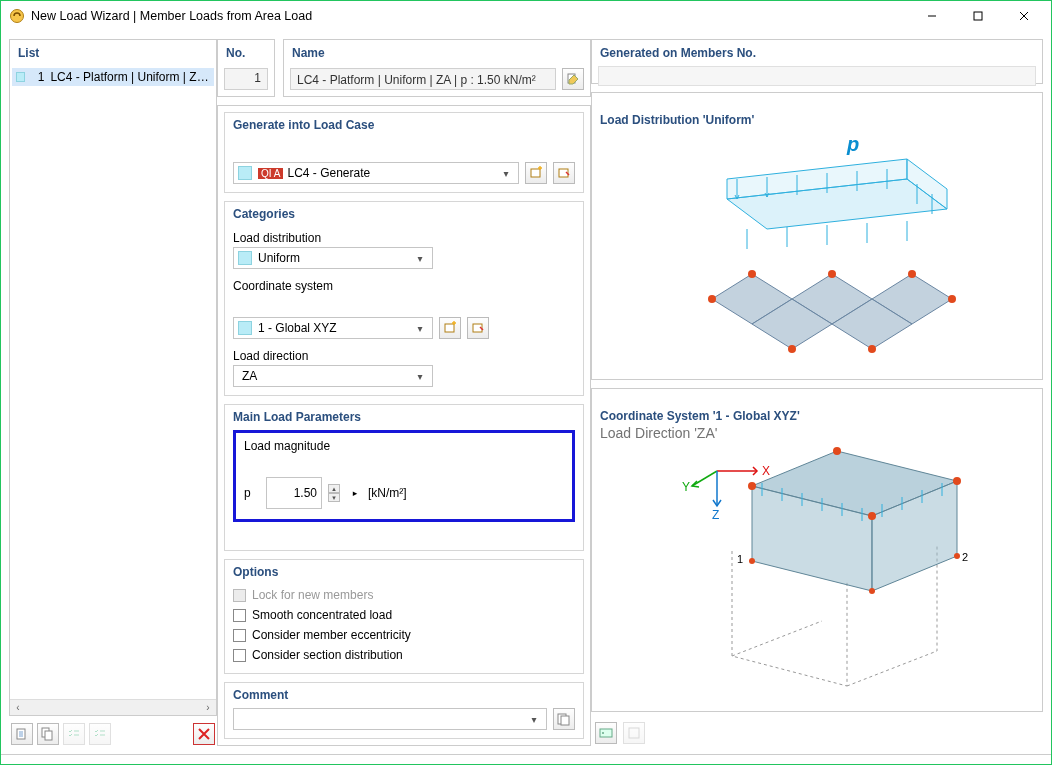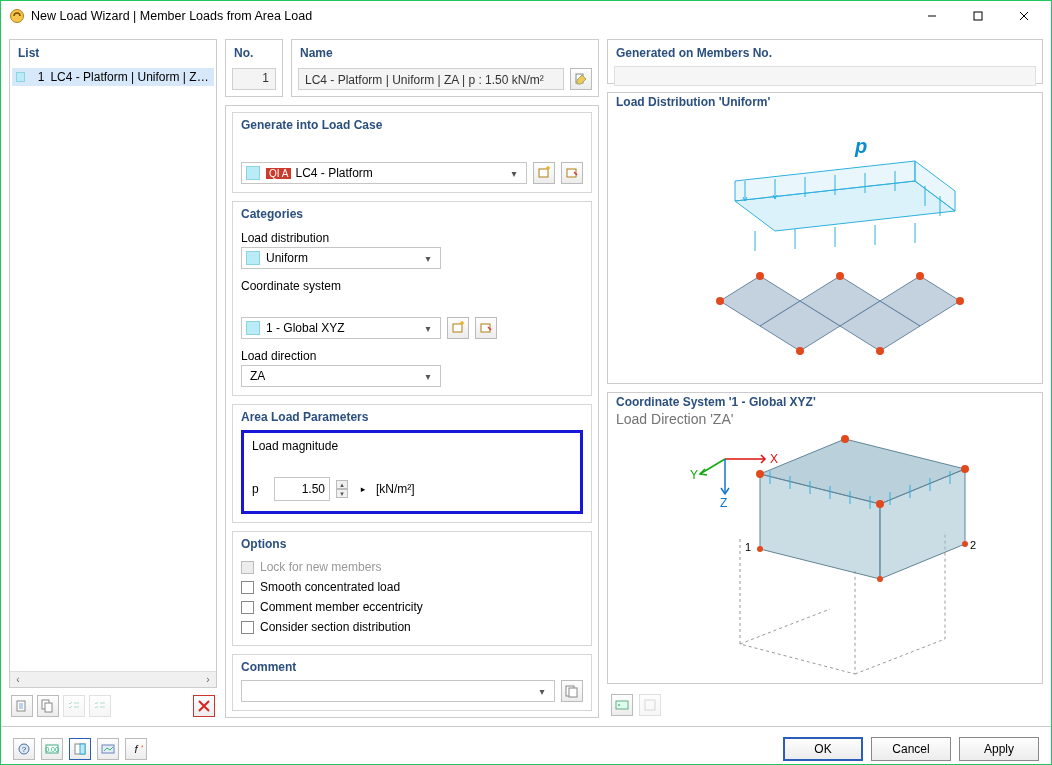--- a/index.html
+++ b/index.html
@@ -5,21 +5,21 @@
   * { box-sizing: border-box; font-family: "Segoe UI", Tahoma, Arial, sans-serif; }
   html, body { margin:0; padding:0; background:#fff; width:1052px; height:765px; overflow:hidden; }
   .window { width:1052px; height:765px; border:1px solid #22c55e; display:flex; flex-direction:column; background:#fff; }
   .titlebar { height:30px; display:flex; align-items:center; padding:0 4px 0 8px; background:#fff; }
   .titlebar .icon16 { width:16px; height:16px; margin-right:6px; }
   .titlebar .title { font-size:12.5px; color:#000; }
   .titlebar .spacer { flex:1; }
   .winbtn { width:46px; height:30px; display:flex; align-items:center; justify-content:center; }
   .winbtn svg { width:10px; height:10px; }
   .content { flex:1; display:flex; flex-direction:column; }
-  .main-area { flex:1; display:flex; padding:8px; gap:8px; min-height:0; }
+  .main-area { flex:1; display:flex; padding:8px; min-height:0; }
   .panel-border { border:1px solid #ccc; background:#fff; }
   .left-col { width:208px; display:flex; flex-direction:column; gap:6px; }
   .list-panel { flex:1; display:flex; flex-direction:column; }
   .panel-head { font-size:12px; font-weight:700; color:#2b4f7e; padding:6px 8px 4px; }
   .tree { flex:1; overflow:auto; font-size:12px; padding:4px 2px; }
   .tree-row { display:flex; align-items:center; height:18px; padding-left:4px; }
   .tree-row.selected { background:#d6e8fa; }
   .tree-sq { width:10px; height:10px; background:#b9ecf7; border:1px solid #8dd3e0; margin-right:6px; }
   .tree-num { width:14px; text-align:right; margin-right:6px; color:#000; }
   .tree-label { color:#000; white-space:nowrap; overflow:hidden; text-overflow:ellipsis; }
@@ -50,31 +50,31 @@
   .group { border:1px solid #d6d6d6; }
   .group-head { font-size:12px; font-weight:700; color:#2b4f7e; padding:5px 8px 2px; }
   .group-body { padding:4px 8px 8px; font-size:12px; color:#000; }
   .label-row { font-size:12px; color:#000; margin:4px 0 2px; }
   .dropdown { height:22px; border:1px solid #c5c5c5; background:#fff; display:flex; align-items:center; font-size:12px; padding:0 4px; position:relative; }
   .dropdown .dd-swatch { width:14px; height:14px; margin-right:6px; }
   .dropdown .dd-text { flex:1; }
   .dropdown .dd-arrow { width:16px; color:#555; font-size:10px; text-align:center; }
   .row-flex { display:flex; align-items:center; gap:6px;margin-top:24px; }
   .hl-box { border:3px solid #1717d8; padding:6px 8px 10px; }
-  .num-input { width:56px; height:24px; border:1px solid #c5c5c5; background:#fff; font-size:12px; text-align:right; padding:0 4px; }
+  .num-input { width:56px; height:32px; border:1px solid #c5c5c5; background:#fff; font-size:12px; text-align:right; padding:0 4px; }
   .spinner { display:flex; flex-direction:column; margin-right:2px; }
   .spinner div { width:12px; height:9px; border:1px solid #bbb; background:#f0f0f0; font-size:7px; line-height:7px; text-align:center; color:#555; }
   .play { width:14px; height:14px; display:flex; align-items:center; justify-content:center; font-size:9px; color:#000; }
   .unit { font-size:12px;text-align:center; }
   .subsup { font-size:12px; }
   .checkbox-row { display:flex; align-items:center; gap:6px; height:20px; font-size:12px; }
   .checkbox { width:13px; height:13px; border:1px solid #888; background:#fff; }
   .checkbox.disabled { background:#ececec; border-color:#bbb; }
   .comment-group .group-body { display:flex; gap:6px; }
-  .vis-panel { flex:1; padding:2px 8px; font-size:12px; color:#2b4f7e; display:flex; flex-direction:column; }
+  .vis-panel { flex:1; padding:20px 8px; font-size:12px; color:#2b4f7e; display:flex; flex-direction:column; }
   .vis-title { font-weight:700; margin-bottom:2px; font-size:12px; }
   .vis-canvas { flex:1; display:flex; align-items:center; justify-content:center; background:#fff; }
   .right-toolbar { height:26px; display:flex; align-items:center; gap:6px; padding:0 4px; }
   .bottom-bar { border-top:1px solid #ccc; height:44px; display:flex; align-items:center; padding:0 12px; gap:8px; }
   .bottom-bar .left-icons { display:flex; gap:6px; }
   .bottom-bar .spacer { flex:1; }
   .dlg-btn { width:80px; height:24px; border:1px solid #888; background:linear-gradient(#fefefe,#ececec); font-size:12px; }
   .dlg-btn.default { border:2px solid #2b5fb7; }
   svg { display:block; }
 </style>
@@ -184,21 +184,21 @@
         <div class="tabs-wrap">
           <div class="tabbody">
 
             <div class="group">
               <div class="group-head">Generate into Load Case</div>
               <div class="group-body">
                 <div class="row-flex">
                   <div class="dropdown" style="flex:1">
                     <span class="dd-swatch" style="background:#b9ecf7;border:1px solid #8dd3e0"></span>
                     <span style="background:#cc3a2b;color:#fff;font-size:10px;padding:0 3px;margin-right:4px">QI A</span>
-                    <span class="dd-text">LC4 - Platform</span>
+                    <span class="dd-text">LC4 - Generate</span>
                     <span class="dd-arrow">▾</span>
                   </div>
                   <div class="icon-btn">
                       <svg width="14" height="14" viewBox="0 0 14 14">
                         <rect x="2" y="3" width="9" height="8" fill="#fff" stroke="#b07f14"></rect>
                         <path d="M9 2 L13 2 M11 0 L11 4" stroke="#f0b020" stroke-width="1.4"></path>
                       </svg>
                     </div>
                   <div class="icon-btn">
                       <svg width="14" height="14" viewBox="0 0 14 14">
@@ -243,21 +243,21 @@
 
                 <div class="label-row" style="margin-top:10px">Load direction</div>
                 <div class="dropdown" style="width:200px">
                   <span class="dd-text" style="padding-left:4px">ZA</span>
                   <span class="dd-arrow">▾</span>
                 </div>
               </div>
             </div>
 
             <div class="group" style="flex:1">
-              <div class="group-head">Area Load Parameters</div>
+              <div class="group-head">Main Load Parameters</div>
               <div class="group-body">
                 <div class="hl-box">
                   <div class="label-row" style="margin-top:0">Load magnitude</div>
                   <div class="row-flex">
                     <span style="width:16px">p</span>
                     <input class="num-input" value="1.50" style="">
                     <div class="spinner">
                         <div>▴</div>
                         <div>▾</div>
                       </div>
@@ -274,21 +274,21 @@
                 <div class="checkbox-row">
                   <span class="checkbox disabled"></span>
                   <span style="color:#999">Lock for new members</span>
                 </div>
                 <div class="checkbox-row">
                   <span class="checkbox"></span>
                   <span>Smooth concentrated load</span>
                 </div>
                 <div class="checkbox-row">
                   <span class="checkbox"></span>
-                  <span>Comment member eccentricity</span>
+                  <span>Consider member eccentricity</span>
                 </div>
                 <div class="checkbox-row">
                   <span class="checkbox"></span>
                   <span>Consider section distribution</span>
                 </div>
               </div>
             </div>
 
             <div class="group comment-group">
               <div class="group-head">Comment</div>

